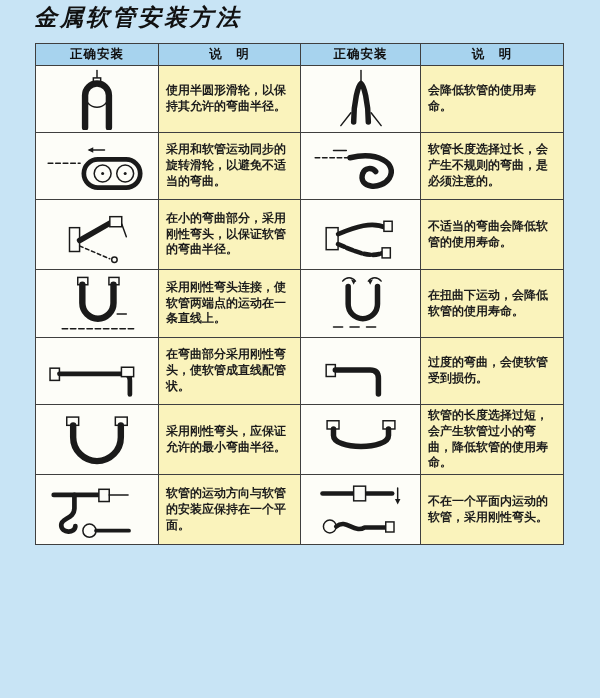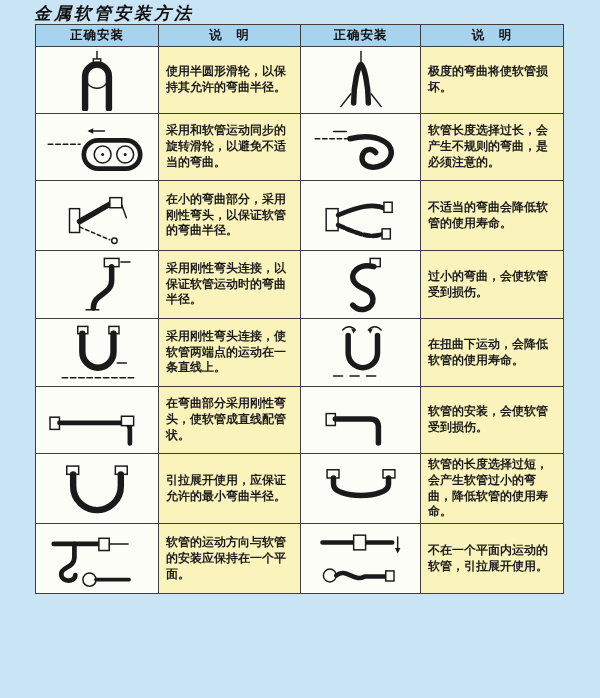--- a/index.html
+++ b/index.html
@@ -7,24 +7,24 @@
     width:600px;height:698px;overflow:hidden;
     background:#c8e4f5;
     font-family:"DejaVu Sans","Liberation Sans",sans-serif;
     color:#1a1a1a;
   }
   .page{position:relative;width:600px;height:698px;}
   .doc-title{
     position:absolute;left:34px;top:2px;
     font-family:"DejaVu Serif","Liberation Serif",serif;
     font-style:italic;font-weight:bold;
-    font-size:17px;letter-spacing:3px;color:#111;
+    font-size:23px;letter-spacing:3px;color:#111;
   }
   table.install{
-    position:absolute;left:35px;top:24px;
+    position:absolute;left:35px;top:43px;
     width:528px;border-collapse:collapse;table-layout:fixed;
     background:#4c1d95;
     border-radius:16px;
   }
   table.install td,table.install th{
     border:1px solid #3f3f3f;
     vertical-align:middle;
     overflow:hidden;
   }
   col.c-img1{width:123px;}
@@ -88,21 +88,21 @@
       </td>
       <td class="note">使用半圆形滑轮，以保持其允许的弯曲半径。</td>
       <td class="img">
         <svg width="110" height="62" viewBox="0 0 120 66">
           <path class="thin" d="M60 2 V14"></path>
           <path class="stroke" stroke-width="6" d="M52 58 C52 36 57 18 60 16 C63 18 68 36 68 58"></path>
           <path class="thin" d="M49 48 L38 62"></path>
           <path class="thin" d="M71 48 L82 62"></path>
         </svg>
       </td>
-      <td class="note">极度的弯曲将使软管损坏。</td>
+      <td class="note">会降低软管的使用寿命。</td>
     </tr>
 
     <tr class="r3">
       <td class="img">
         <svg width="114" height="62" viewBox="0 0 120 66">
           <path class="thin" stroke-dasharray="5 3" d="M8 30 H42"></path>
           <path class="thin" d="M52 16 h16"></path>
           <polygon class="fillb" points="50,16 56,13 56,19"></polygon>
           <rect class="stroke" stroke-width="5" x="46" y="26" width="60" height="30" rx="15"></rect>
           <circle class="thin" cx="66" cy="41" r="9"></circle>
@@ -139,38 +139,20 @@
           <rect class="fitting" x="22" y="26" width="13" height="24"></rect>
           <path class="stroke" stroke-width="5" d="M35 33 C54 25 72 19 87 26"></path>
           <rect class="fitting" x="85" y="19" width="9" height="11"></rect>
           <path class="stroke" stroke-width="5" stroke-dasharray="7 3" d="M35 44 C54 52 70 60 85 53"></path>
           <rect class="fitting" x="83" y="48" width="9" height="11"></rect>
         </svg>
       </td>
       <td class="note">不适当的弯曲会降低软管的使用寿命。</td>
     </tr>
 
-    <tr class="r5">
-      <td class="img">
-        <svg width="110" height="62" viewBox="0 0 120 66">
-          <rect class="fitting" x="68" y="4" width="16" height="9"></rect>
-          <path class="thin" d="M86 8 h10"></path>
-          <path class="stroke" stroke-width="6" d="M76 13 V28 C76 44 56 42 56 58"></path>
-          <path class="thin" d="M48 60 h14"></path>
-        </svg>
-      </td>
-      <td class="note">采用刚性弯头连接，以保证软管运动时的弯曲半径。</td>
-      <td class="img">
-        <svg width="110" height="62" viewBox="0 0 120 66">
-          <rect class="fitting" x="70" y="4" width="11" height="9"></rect>
-          <path class="stroke" stroke-width="6" d="M74 13 C58 9 46 20 53 30 C58 38 72 37 73 48 C74 59 59 64 51 55"></path>
-        </svg>
-      </td>
-      <td class="note">过小的弯曲，会使软管受到损伤。</td>
-    </tr>
 
     <tr class="r6">
       <td class="img">
         <svg width="110" height="62" viewBox="0 0 120 66">
           <rect class="fitting" x="39" y="4" width="11" height="8"></rect>
           <rect class="fitting" x="73" y="4" width="11" height="8"></rect>
           <path class="stroke" stroke-width="7" d="M44 12 V32 A17 17 0 0 0 78 32 V12"></path>
           <path class="thin" d="M82 44 h10"></path>
           <path class="thin" stroke-dasharray="6 3" d="M22 60 H100"></path>
         </svg>
@@ -197,32 +179,32 @@
           <rect class="fitting" x="86" y="29" width="13" height="10"></rect>
         </svg>
       </td>
       <td class="note">在弯曲部分采用刚性弯头，使软管成直线配管状。</td>
       <td class="img">
         <svg width="110" height="62" viewBox="0 0 120 66">
           <rect class="fitting" x="22" y="26" width="10" height="13"></rect>
           <path class="stroke" stroke-width="6" d="M32 32 H70 Q79 32 79 41 V58"></path>
         </svg>
       </td>
-      <td class="note">软管的安装，会使软管受到损伤。</td>
+      <td class="note">过度的弯曲，会使软管受到损伤。</td>
     </tr>
 
     <tr class="r8">
       <td class="img">
         <svg width="110" height="62" viewBox="0 0 120 66">
           <rect class="fitting" x="27" y="8" width="13" height="9"></rect>
           <rect class="fitting" x="80" y="8" width="13" height="9"></rect>
           <path class="stroke" stroke-width="7" d="M34 17 V30 A26 26 0 0 0 86 30 V17"></path>
         </svg>
       </td>
-      <td class="note">引拉展开使用，应保证允许的最小弯曲半径。</td>
+      <td class="note">采用刚性弯头，应保证允许的最小弯曲半径。</td>
       <td class="img">
         <svg width="110" height="62" viewBox="0 0 120 66">
           <rect class="fitting" x="23" y="12" width="13" height="9"></rect>
           <rect class="fitting" x="84" y="12" width="13" height="9"></rect>
           <path class="stroke" stroke-width="6" d="M30 21 V28 C30 44 90 44 90 28 V21"></path>
         </svg>
       </td>
       <td class="note">软管的长度选择过短，会产生软管过小的弯曲，降低软管的使用寿命。</td>
     </tr>
 
@@ -243,17 +225,17 @@
           <path class="stroke" stroke-width="5" d="M18 16 H52"></path>
           <path class="stroke" stroke-width="5" d="M66 16 H94"></path>
           <rect class="fitting" x="52" y="8" width="13" height="16"></rect>
           <path class="thin" d="M100 10 V24"></path>
           <polygon class="fillb" points="100,28 97,22 103,22"></polygon>
           <circle class="fitting" cx="26" cy="52" r="7"></circle>
           <path class="stroke" stroke-width="5" d="M33 52 C44 43 52 60 64 53 H88"></path>
           <rect class="fitting" x="87" y="47" width="9" height="11"></rect>
         </svg>
       </td>
-      <td class="note">不在一个平面内运动的软管，引拉展开使用。</td>
+      <td class="note">不在一个平面内运动的软管，采用刚性弯头。</td>
     </tr>
   </tbody>
     </table>
 </div>
 
 </body></html>

